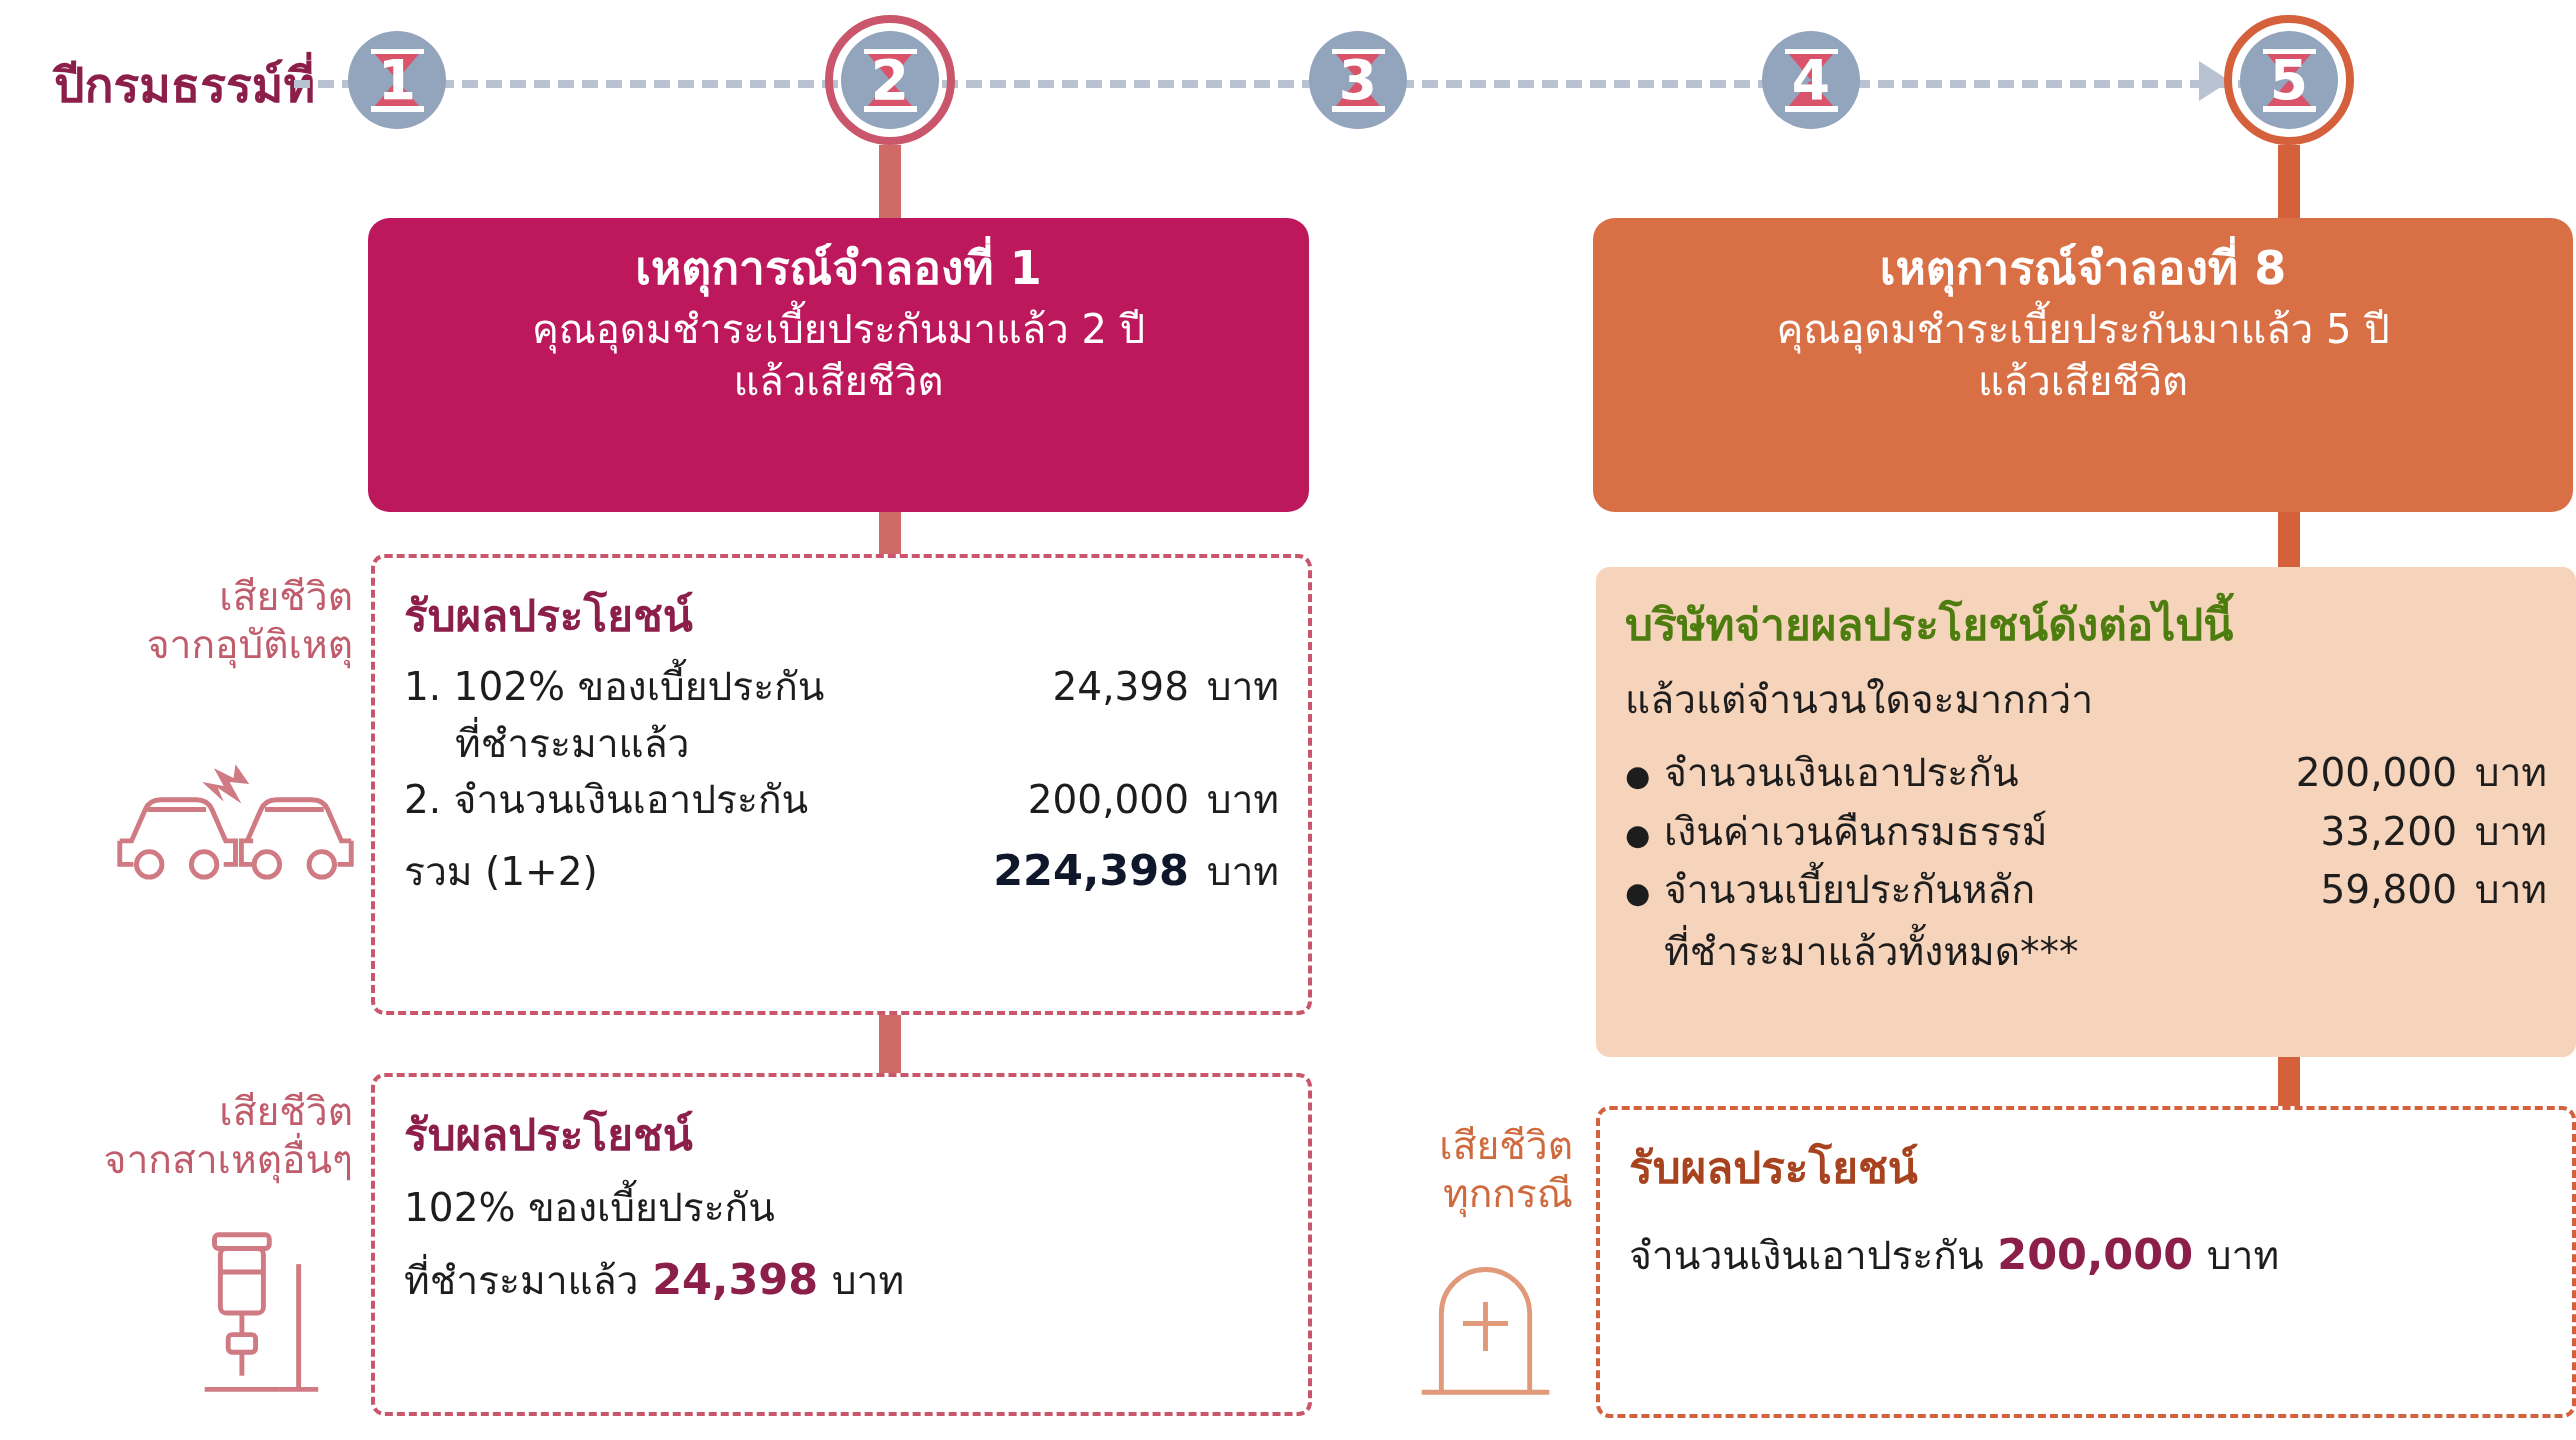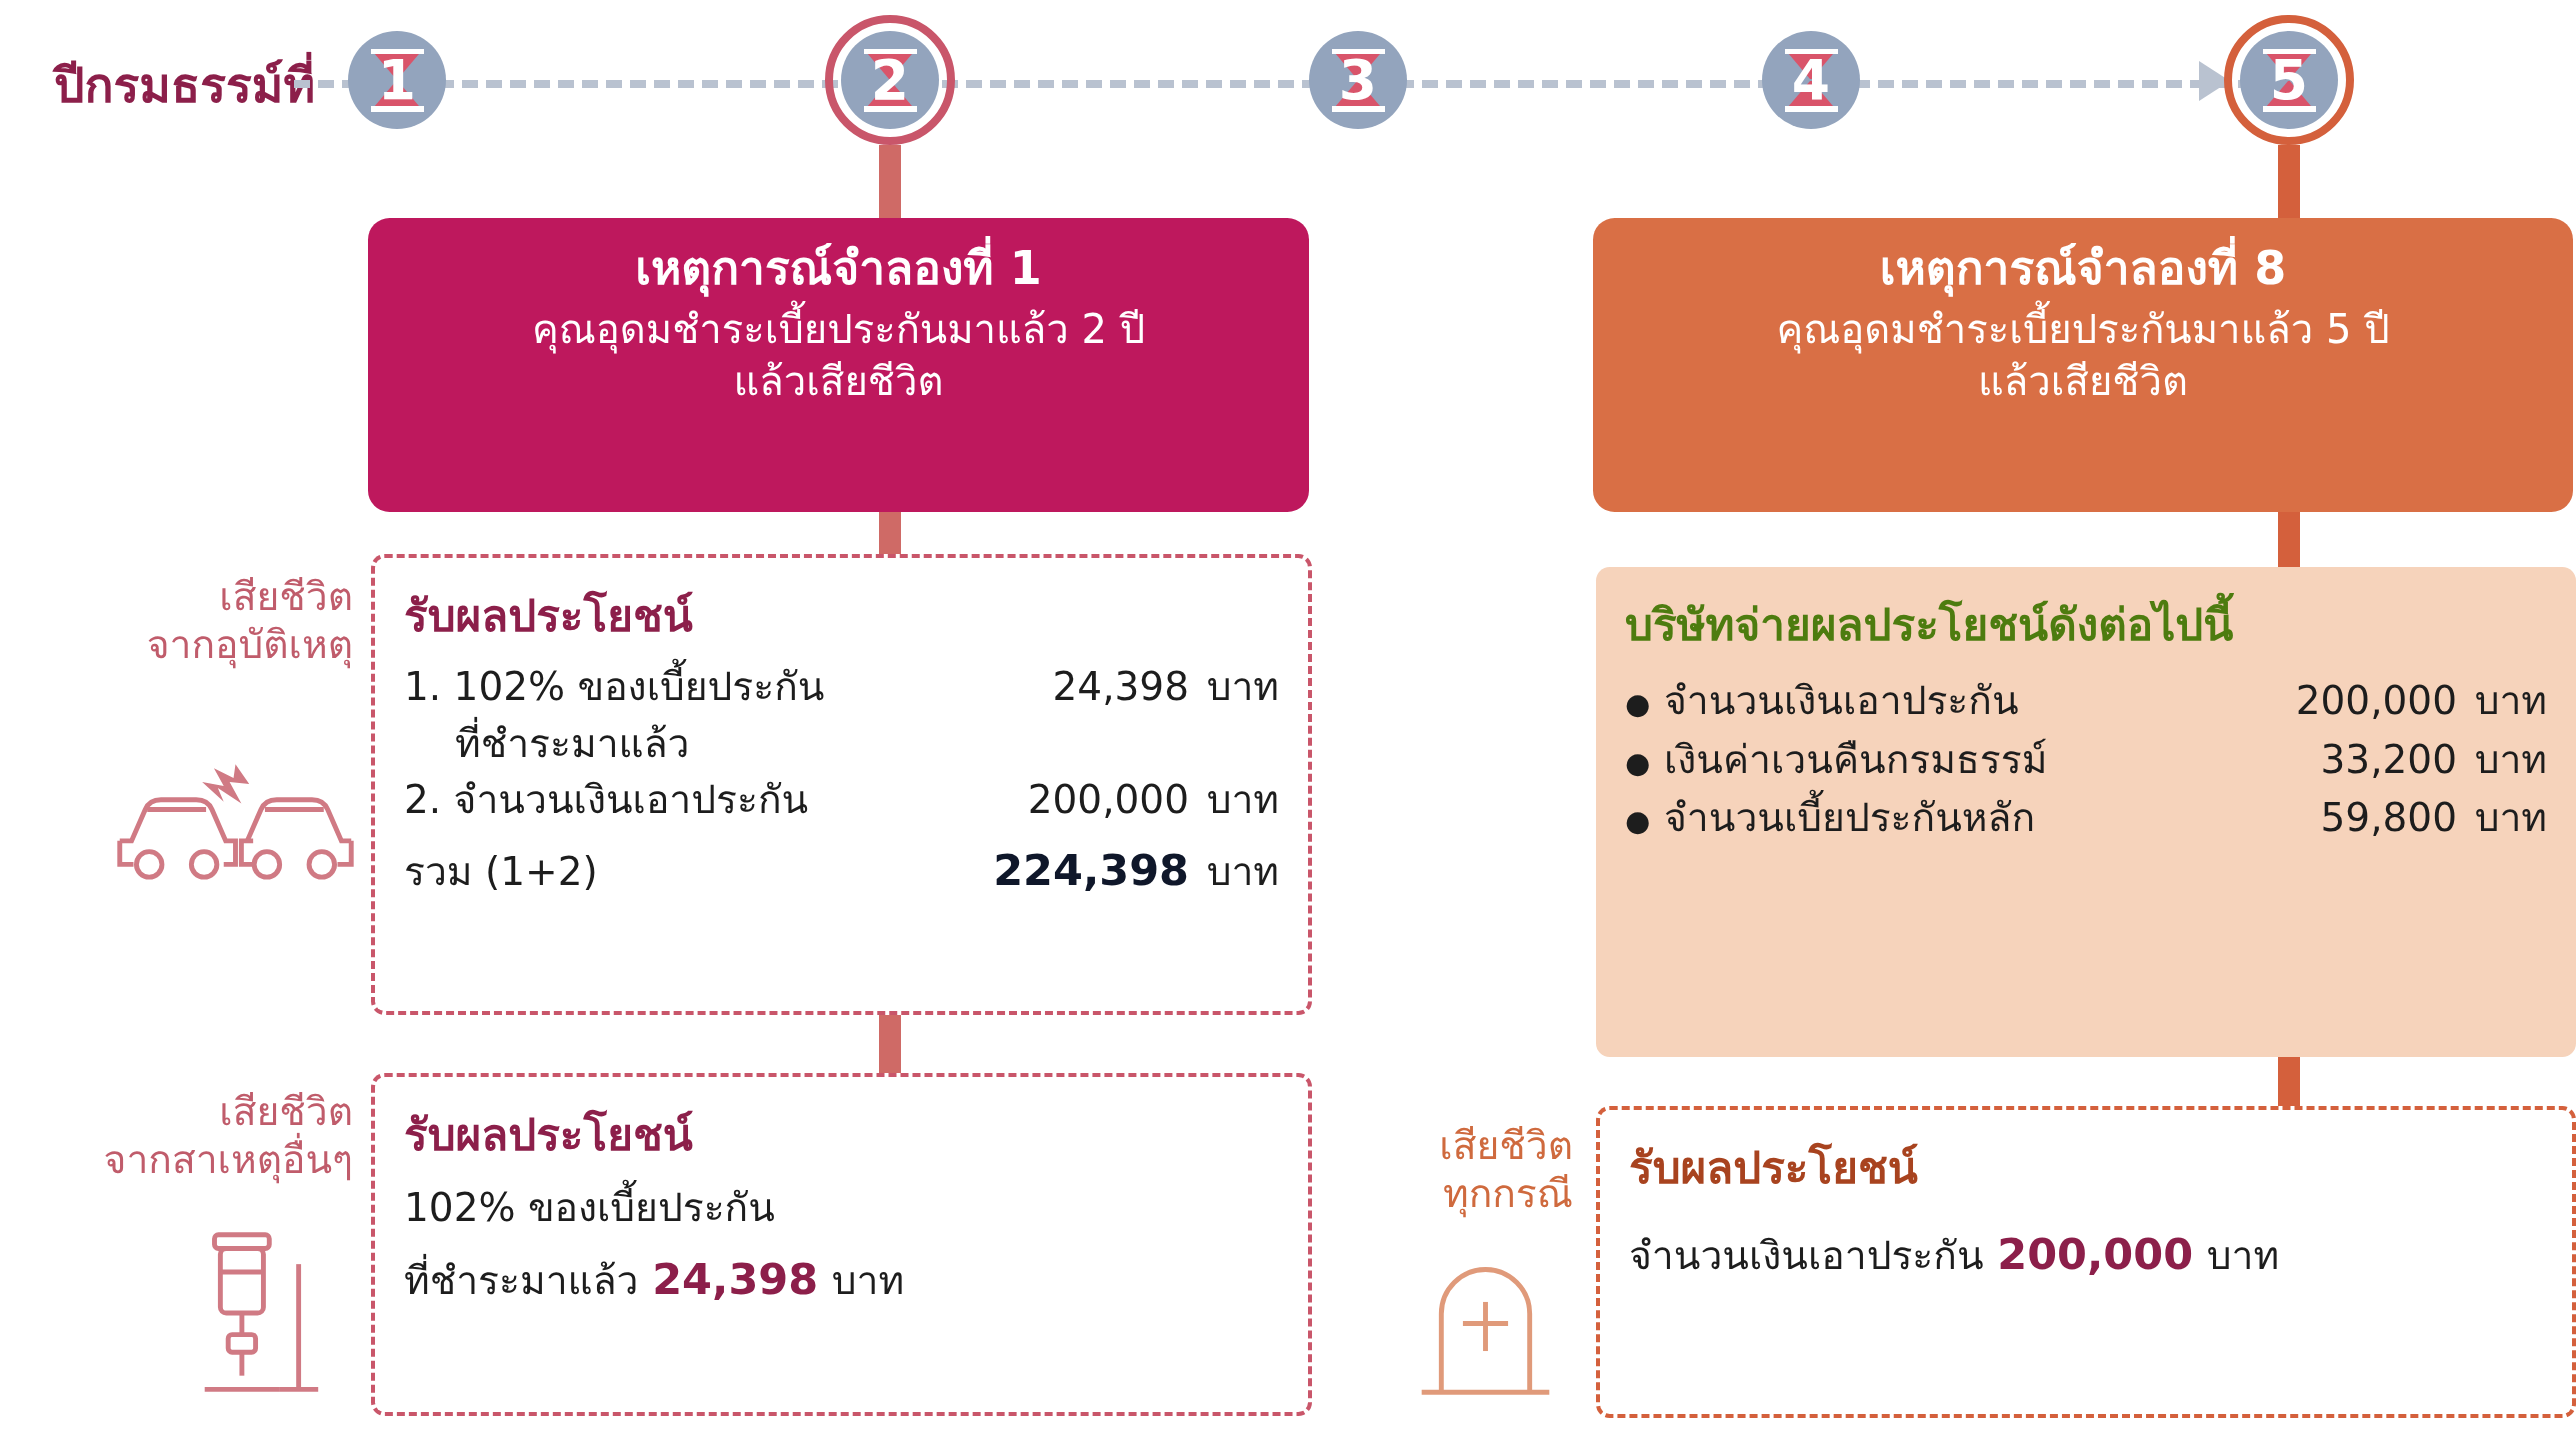--- a/index.html
+++ b/index.html
@@ -407,39 +407,41 @@
   </div>
   <div class="row" style="margin-top:11.8px;">
     <span style="flex:0 0 auto;">ที่ชำระมาแล้ว</span>
     <span class="inline-strong" style="flex:0 0 auto; font-size:43px; margin:0 13.7px;">24,398</span>
     <span style="flex:0 0 auto;">บาท</span>
   </div>
 </div>
 
 <div class="benefit-box solid-peach" id="box-company">
   <div class="bb-head orange">บริษัทจ่ายผลประโยชน์ดังต่อไปนี้</div>
+  <div class="bb-sub">แล้วแต่จำนวนใดจะมากกว่า</div>
 
   <div class="bullet-row" style="margin-top:13.7px;">
     <span class="dot">●</span>
     <span class="lbl">จำนวนเงินเอาประกัน</span>
     <span class="amt">200,000</span>
     <span class="unit">บาท</span>
   </div>
   <div class="bullet-row">
     <span class="dot">●</span>
     <span class="lbl">เงินค่าเวนคืนกรมธรรม์</span>
     <span class="amt">33,200</span>
     <span class="unit">บาท</span>
   </div>
   <div class="bullet-row">
     <span class="dot">●</span>
     <span class="lbl">จำนวนเบี้ยประกันหลัก</span>
     <span class="amt">59,800</span>
     <span class="unit">บาท</span>
   </div>
+  <div class="note-line">ที่ชำระมาแล้วทั้งหมด***</div>
 </div>
 
 <div class="benefit-box dashed-orange" id="box-allcase">
   <div class="bb-head orange" style="color:#a8431f;">รับผลประโยชน์</div>
   <div class="row" style="margin-top:21.6px;">
     <span style="flex:0 0 auto;">จำนวนเงินเอาประกัน</span>
     <span class="inline-strong" style="flex:0 0 auto; font-size:43px; margin:0 13.7px;">200,000</span>
     <span style="flex:0 0 auto;">บาท</span>
   </div>
 </div>

